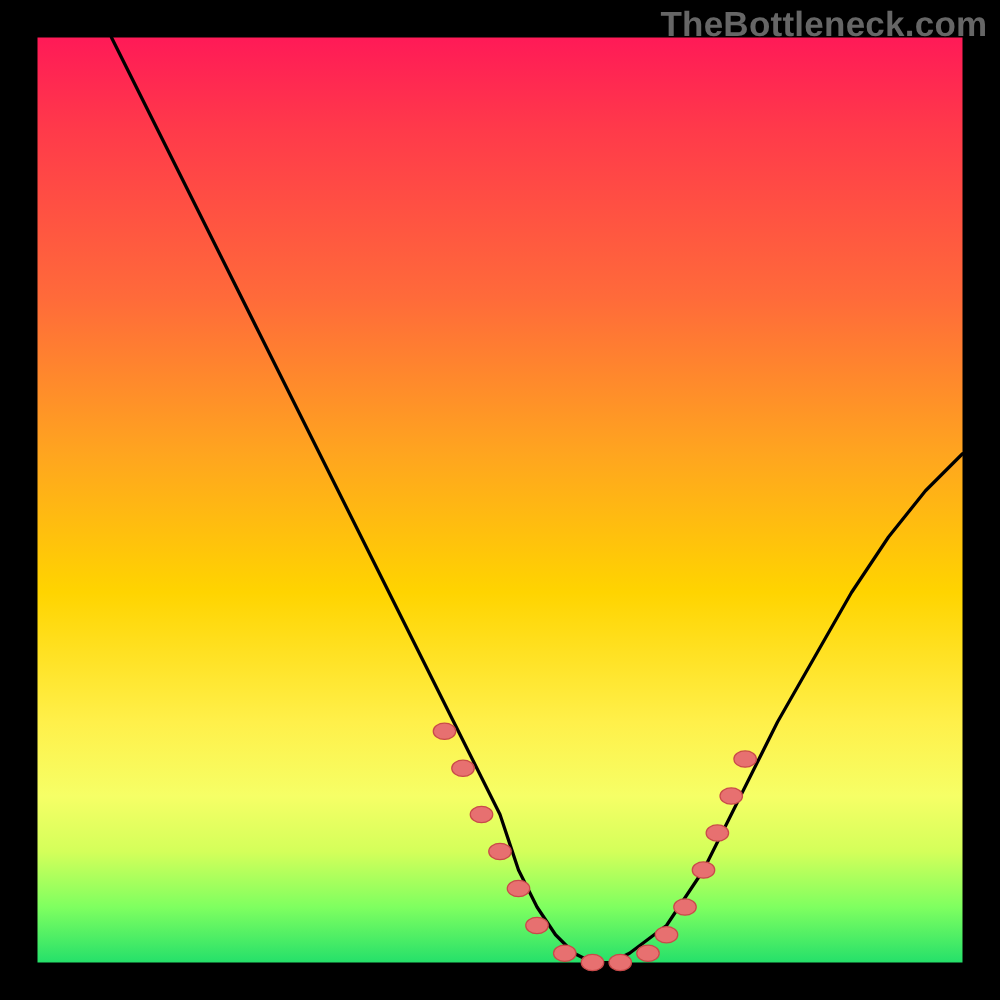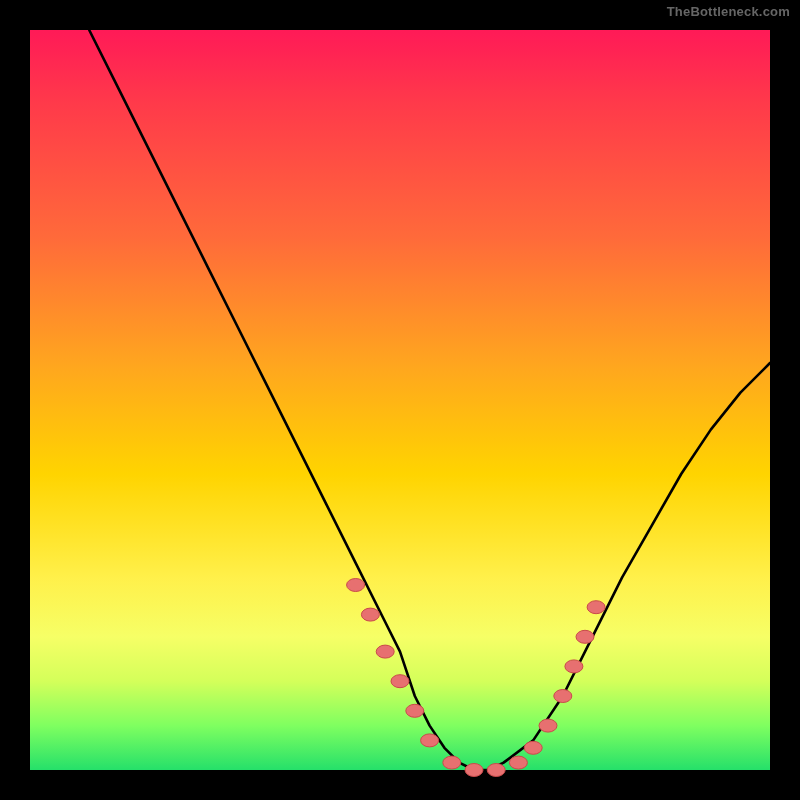--- a/index.html
+++ b/index.html
@@ -15,21 +15,21 @@
     position: relative;
     width: 800px;
     height: 800px;
     background: #000;
   }
   .watermark {
     position: absolute;
     top: 4px;
     right: 10px;
     color: #666;
-    font-size: 13px;
+    font-size: 28px;
     font-weight: 600;
     letter-spacing: 0.2px;
     z-index: 10;
   }
   .plot-area {
     position: absolute;
     left: 30px;
     top: 30px;
     width: 740px;
     height: 740px;

